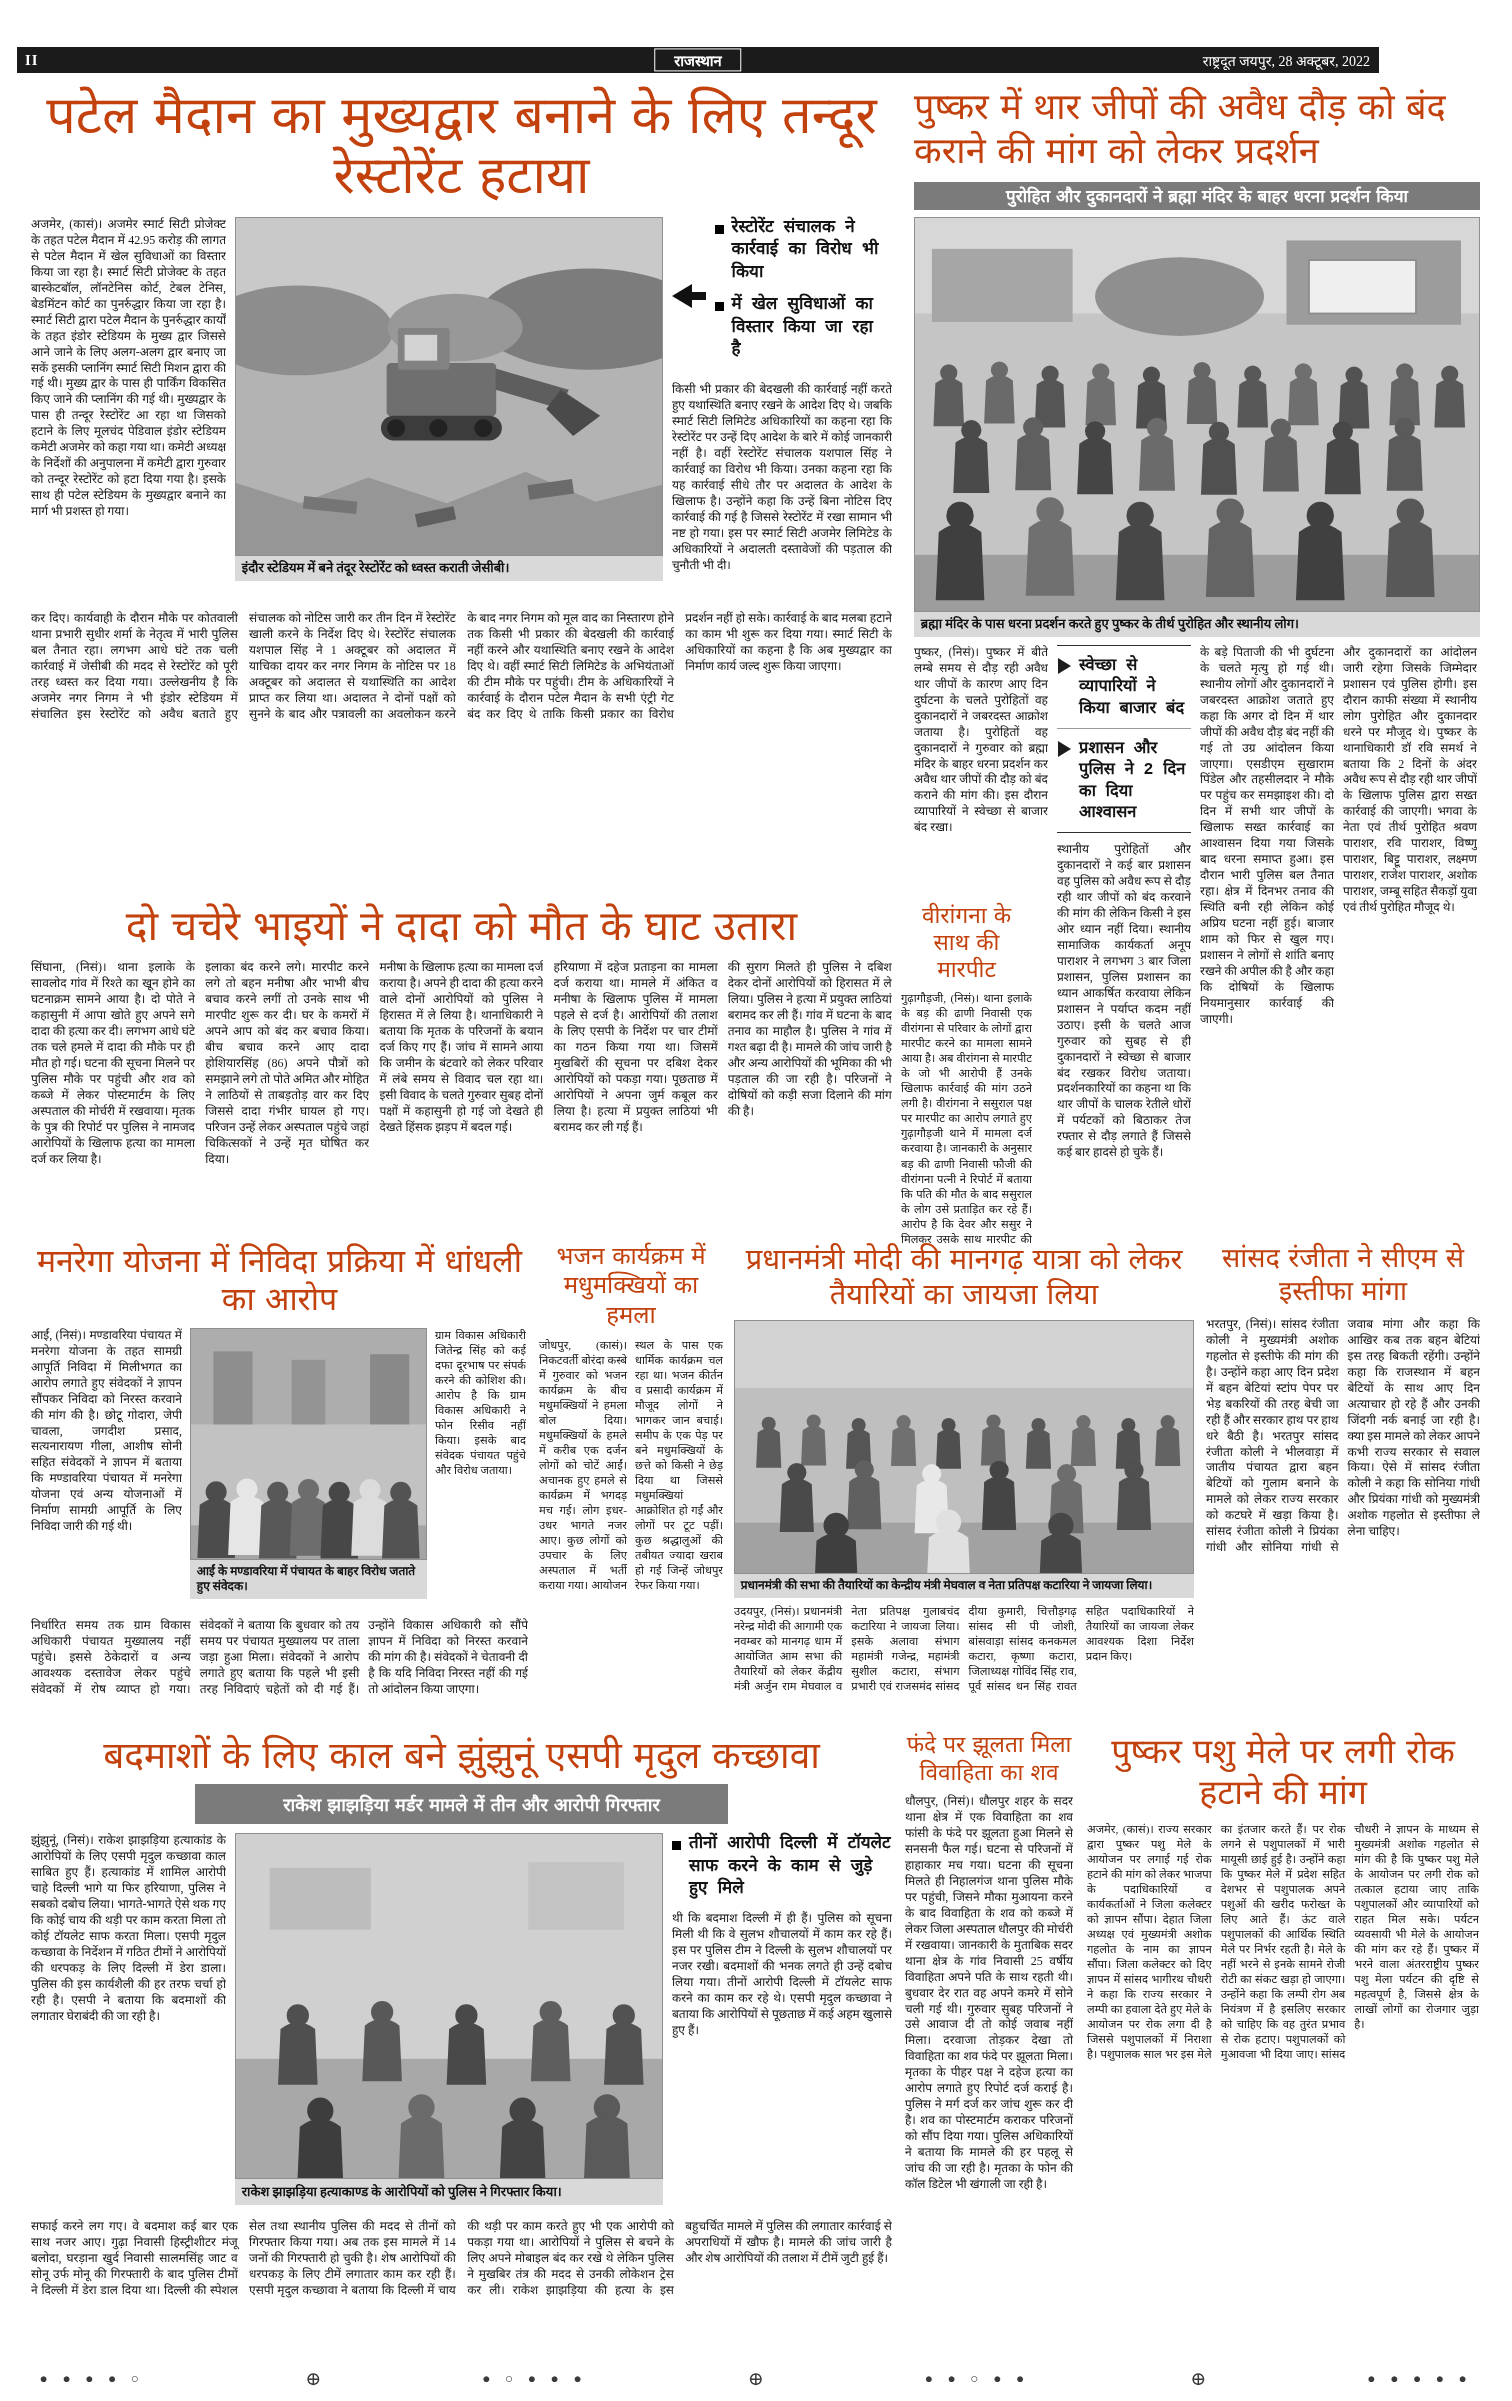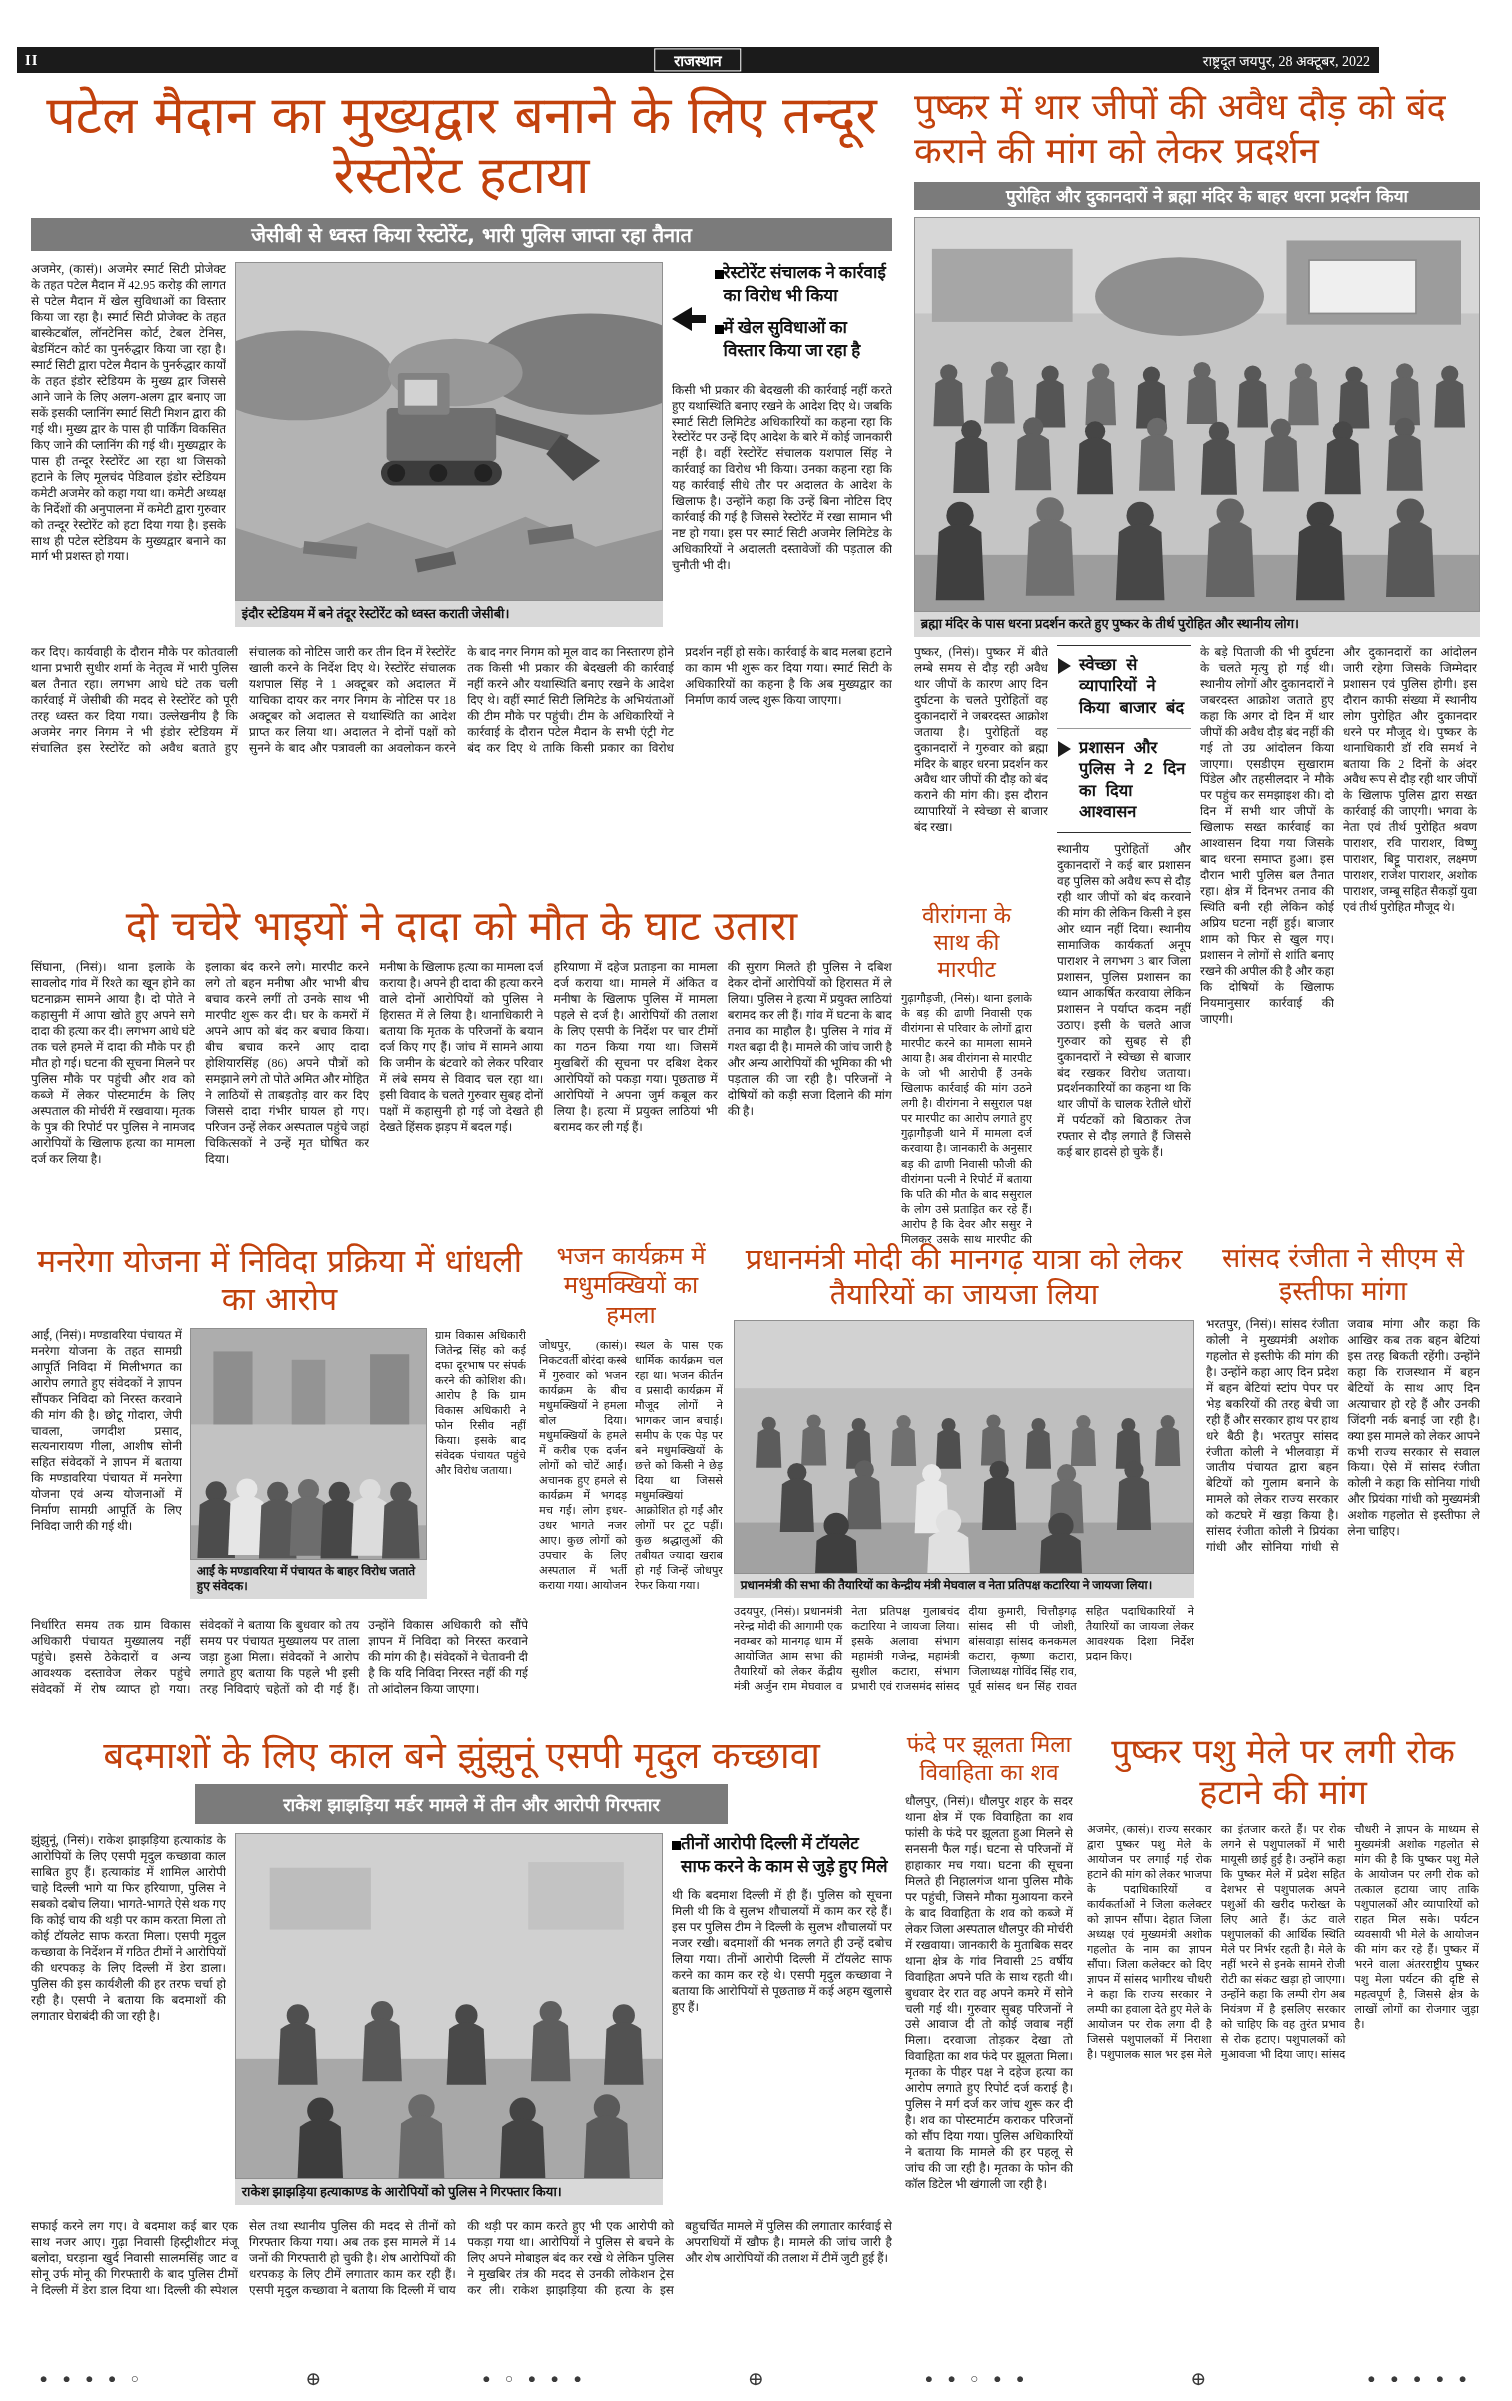--- a/index.html
+++ b/index.html
@@ -25,22 +25,22 @@
     background:#7b7b7b; color:#fff; font-weight:bold; text-align:center;
     display:flex; align-items:center; justify-content:center;
     font-family:"DejaVu Sans","Liberation Sans",sans-serif;
     padding-left:20px;
   }
   .bt { font-size:12px; line-height:1.33; text-align:justify; overflow:hidden; color:#161616; }
   .row { display:flex; }
   .photo { position:relative; border:0.6px solid #8f8f8f; overflow:hidden; background:#c0c0c0; }
   .photo svg { display:block; width:100%; height:100%; }
   .cap { background:#d9d9d9; font-weight:bold; font-size:13px; line-height:1.25; padding:4.5px 6.8px; color:#111; }
-  .bullet { display:flex; font-size:17px; font-weight:bold; line-height:1.32;
-            font-family:Liberation Serif, serif; margin-bottom:10.2px; }
+  .bullet { display:flex; gap:8px; font-size:17px; font-weight:bold; line-height:1.32;
+            font-family:Liberation Mono, monospace; margin-bottom:10.2px; }
   .sq { width:9px; height:9px; background:#000; margin-top:8px; flex:none; }
   .ptr { display:flex; align-items:center; flex:none; margin-top:3.4px; }
   .ptr-tri { width:0; height:0; border-right:20.3px solid #111; border-top:12.4px solid transparent; border-bottom:12.4px solid transparent; }
   .ptr-bar { width:13.6px; height:8px; background:#111; }
   .insets { border-top:1.7px solid #2e2e2e; border-bottom:1.7px solid #2e2e2e; }
   .inset-item { display:flex; gap:8px; padding:9px 1.1px; font-size:16.4px; font-weight:bold; line-height:1.3;
                 font-family:Liberation Mono, monospace; }
   .inset-item + .inset-item { border-top:1.1px solid #9a9a9a; }
   .tri { width:0; height:0; border-left:13.6px solid #1d1d1d; border-top:8px solid transparent; border-bottom:8px solid transparent; flex:none; margin-top:3.4px; }
   .footerline { position:absolute; left:17px; top:2367px; width:1478px; display:flex;
@@ -64,21 +64,20 @@
 <div class="page">
 
   <div class="topbar">
     <span class="mark">II</span>
     <span class="section-box">राजस्थान</span>
     <span class="edition">राष्ट्रदूत जयपुर, 28 अक्टूबर, 2022</span>
   </div>
 
   <section class="sec" style="left:31px;top:85px;width:861px;">
     <h1 class="hl" style="font-size:52px;line-height:1.16;">पटेल मैदान का मुख्यद्वार बनाने के लिए तन्दूर रेस्टोरेंट हटाया</h1>
-    <div class="bar" style="height:33px;font-size:20px;margin-top:12.4px;">जेसीबी से ध्वस्त किया रेस्टोरेंट, भारी पुलिस जाप्ता रहा तैनात</div>
     <div class="row" style="margin-top:11.3px;gap:9px;">
       <div class="bt" style="width:195px;height:374px;">अजमेर, (कासं)। अजमेर स्मार्ट सिटी प्रोजेक्ट के तहत पटेल मैदान में 42.95 करोड़ की लागत से पटेल मैदान में खेल सुविधाओं का विस्तार किया जा रहा है। स्मार्ट सिटी प्रोजेक्ट के तहत बास्केटबॉल, लॉनटेनिस कोर्ट, टेबल टेनिस, बेडमिंटन कोर्ट का पुनर्रुद्धार किया जा रहा है। स्मार्ट सिटी द्वारा पटेल मैदान के पुनर्रुद्धार कार्यों के तहत इंडोर स्टेडियम के मुख्य द्वार जिससे आने जाने के लिए अलग-अलग द्वार बनाए जा सकें इसकी प्लानिंग स्मार्ट सिटी मिशन द्वारा की गई थी। मुख्य द्वार के पास ही पार्किंग विकसित किए जाने की प्लानिंग की गई थी। मुख्यद्वार के पास ही तन्दूर रेस्टोरेंट आ रहा था जिसको हटाने के लिए मूलचंद पेडिवाल इंडोर स्टेडियम कमेटी अजमेर को कहा गया था। कमेटी अध्यक्ष के निर्देशों की अनुपालना में कमेटी द्वारा गुरुवार को तन्दूर रेस्टोरेंट को हटा दिया गया है। इसके साथ ही पटेल स्टेडियम के मुख्यद्वार बनाने का मार्ग भी प्रशस्त हो गया।</div>
       <figure style="width:428px;">
         <div class="photo" style="height:339px;">
           <svg viewBox="0 0 758 600" preserveAspectRatio="none">
             <rect width="758" height="600" fill="#c9c9c9"></rect>
             <rect y="215" width="758" height="385" fill="#b3b3b3"></rect>
             <ellipse cx="110" cy="200" rx="170" ry="80" fill="#8d8d8d"></ellipse>
             <ellipse cx="630" cy="180" rx="200" ry="90" fill="#7c7c7c"></ellipse>
             <ellipse cx="390" cy="195" rx="120" ry="60" fill="#989898"></ellipse>

